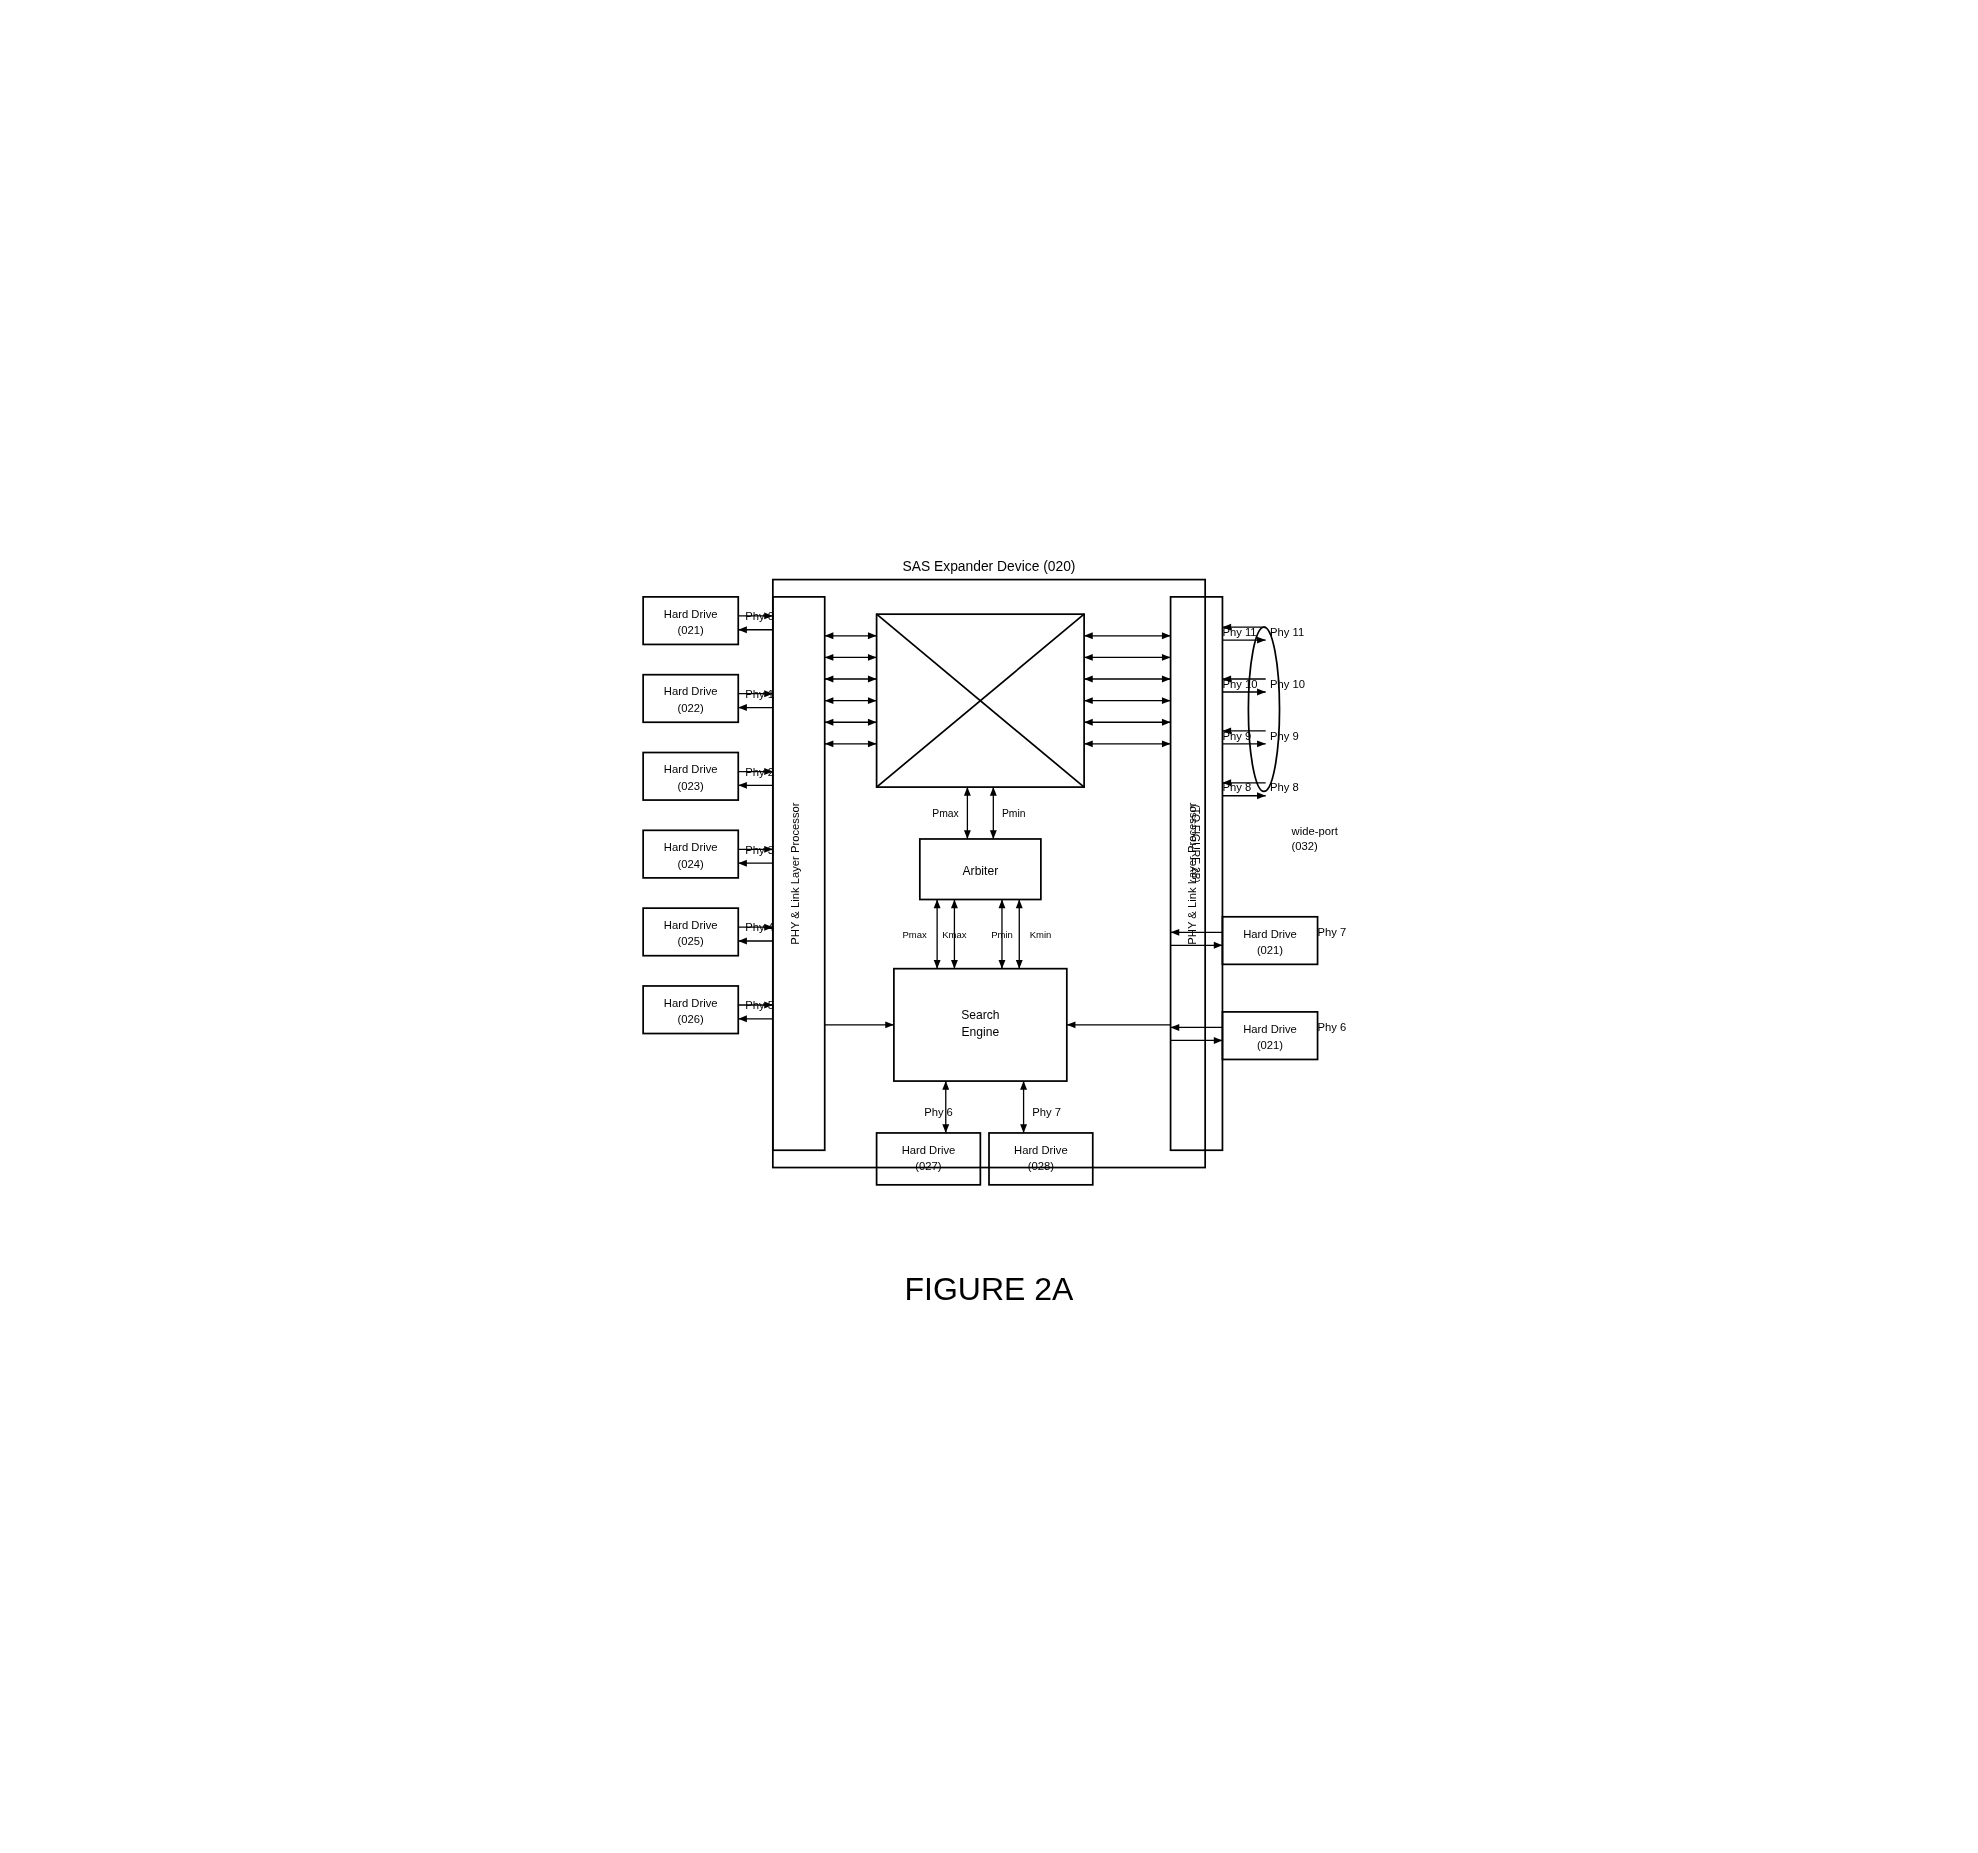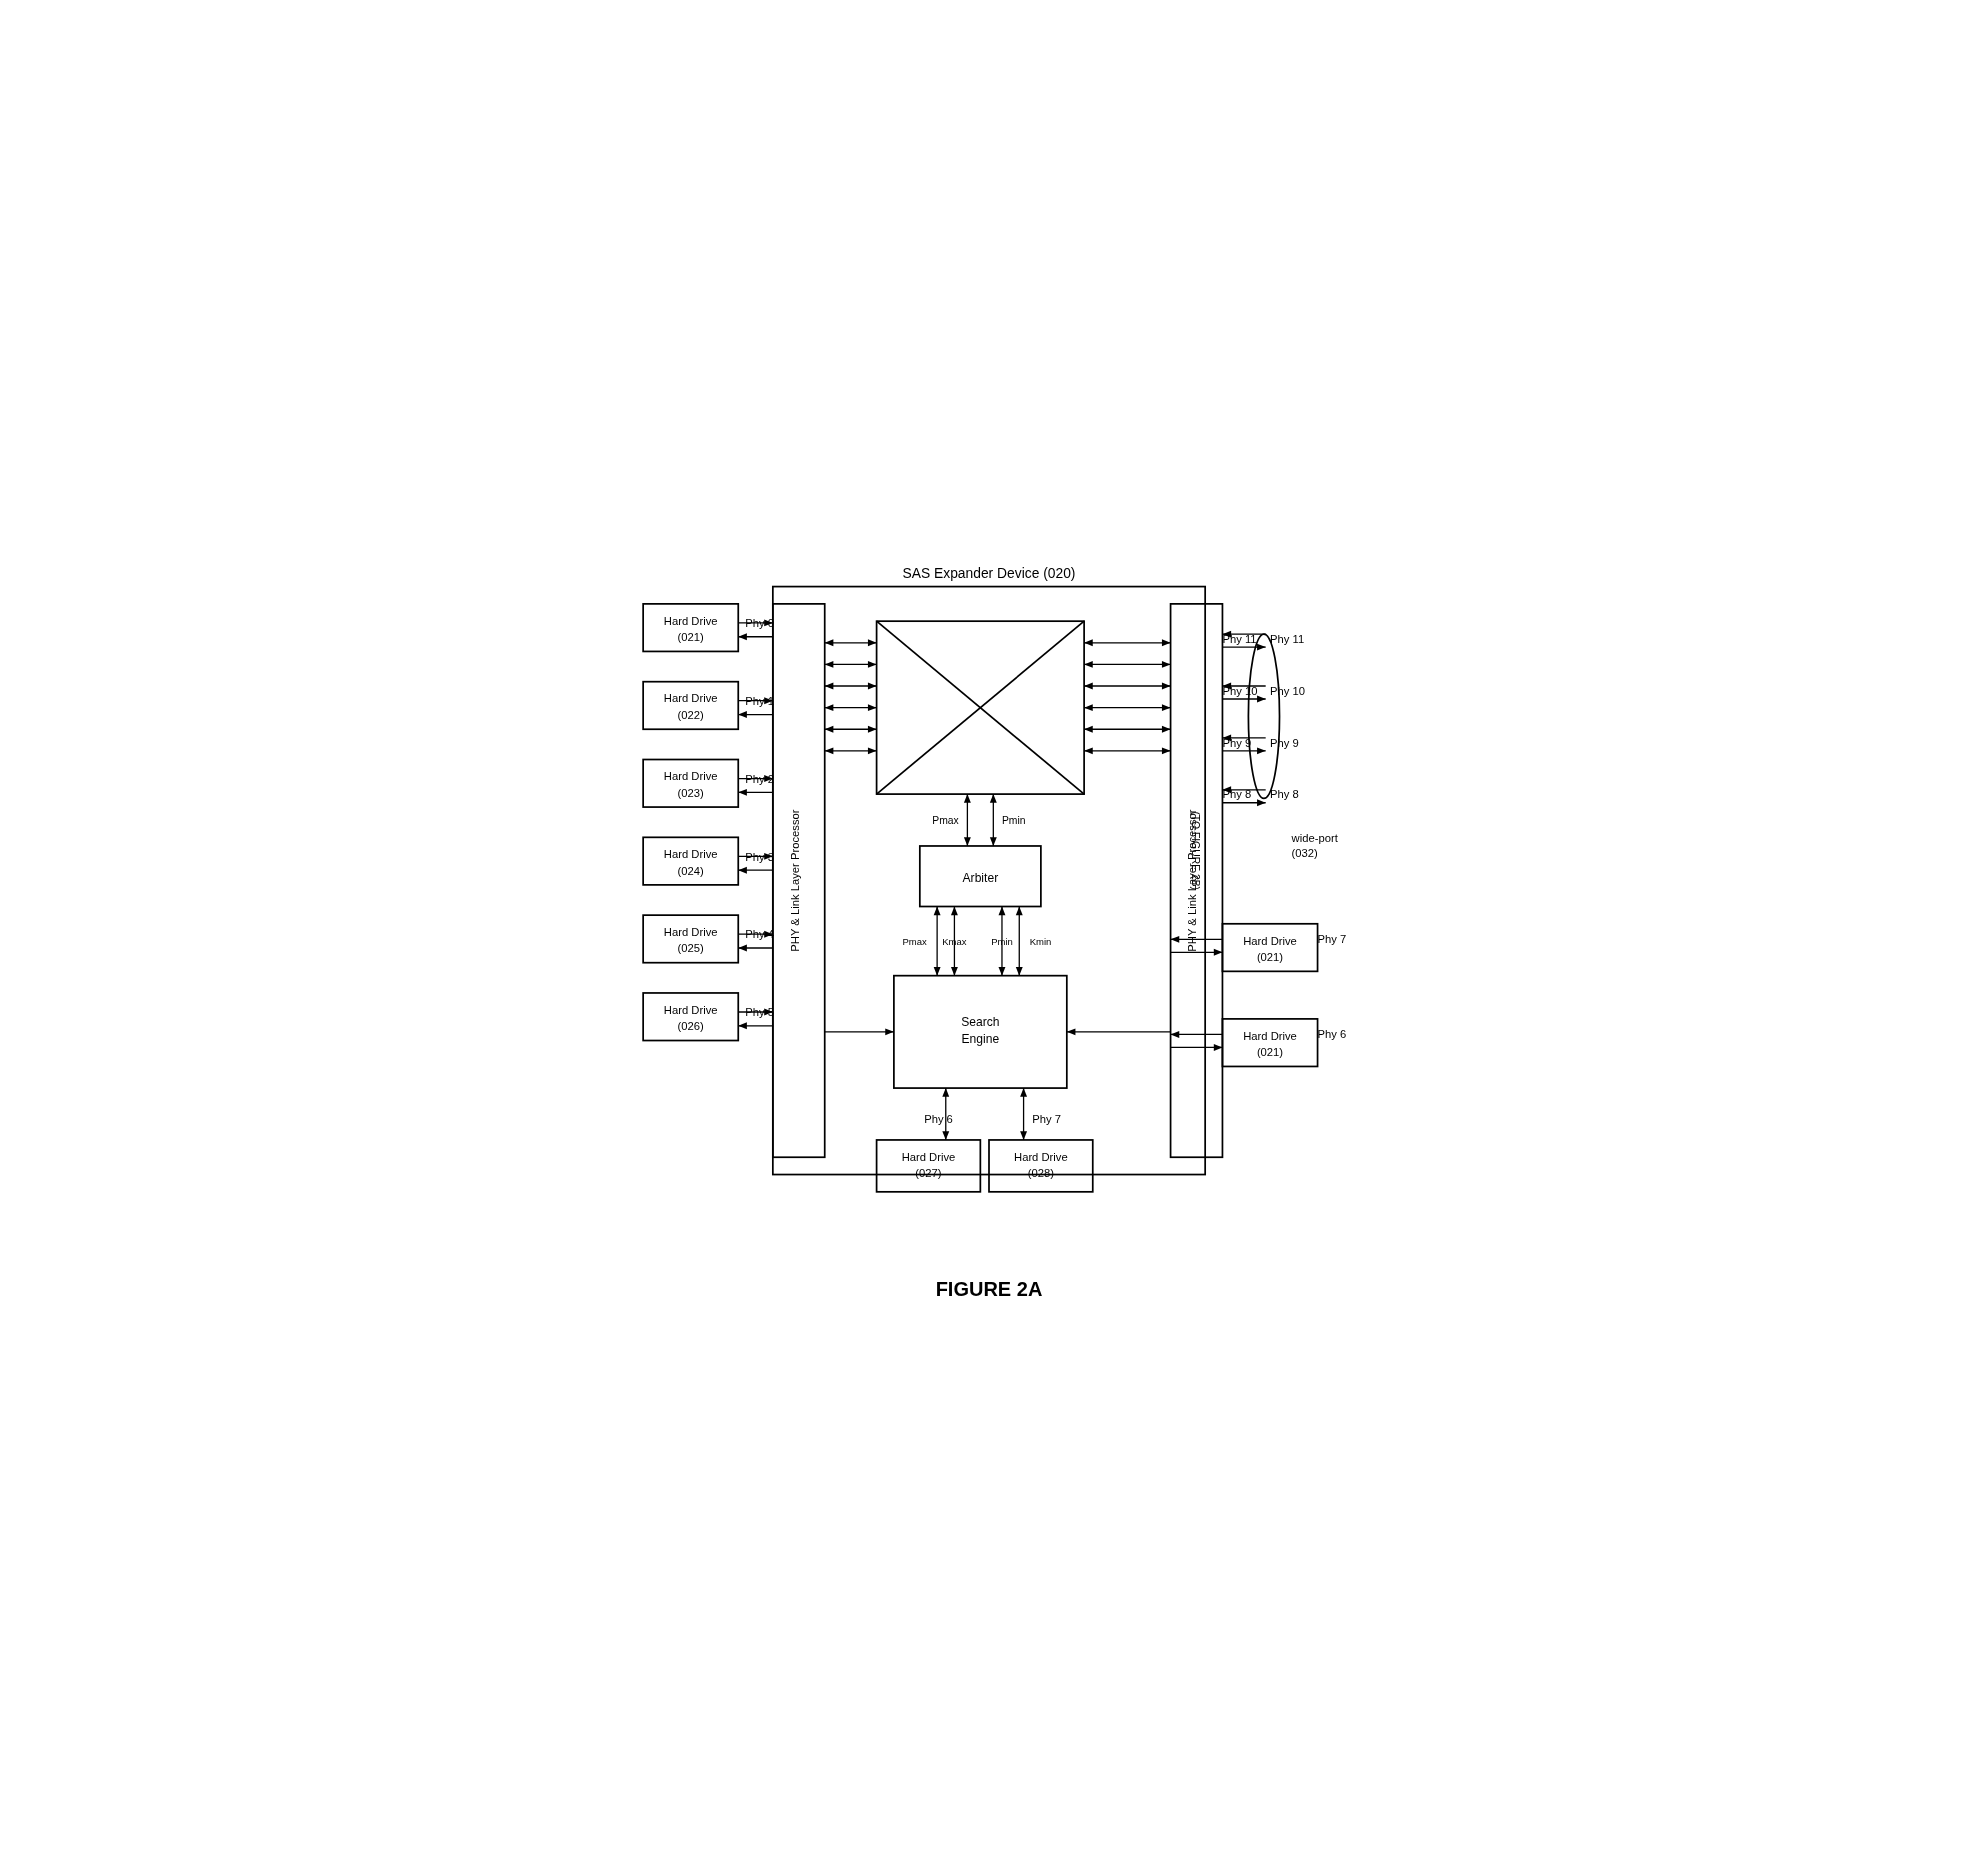--- a/index.html
+++ b/index.html
@@ -13,22 +13,22 @@
       min-height: 100vh;
       padding: 17.3px;
     }
     .diagram-container {
       position: relative;
       width: 744px;
       height: 709px;
       margin: 0 auto;
     }
     .figure-title {
-      font-size: 20px;
-      font-weight: bold;
+      font-size: 32px;
+      font-weight: normal;
       margin-top: 17.3px;
       text-align: center;
     }
     
     .svg-overlay {
       position: absolute;
       top: 0; left: 0;
       width: 100%;
       height: 100%;
       pointer-events: none;

